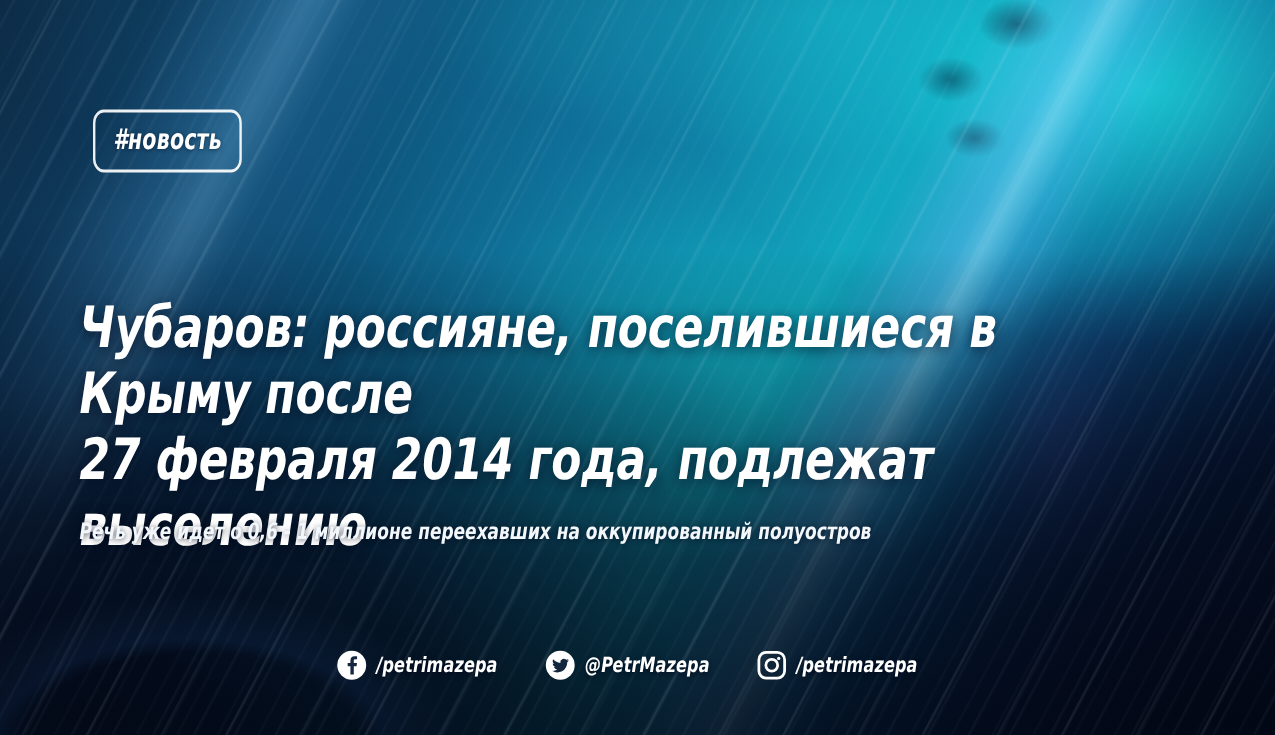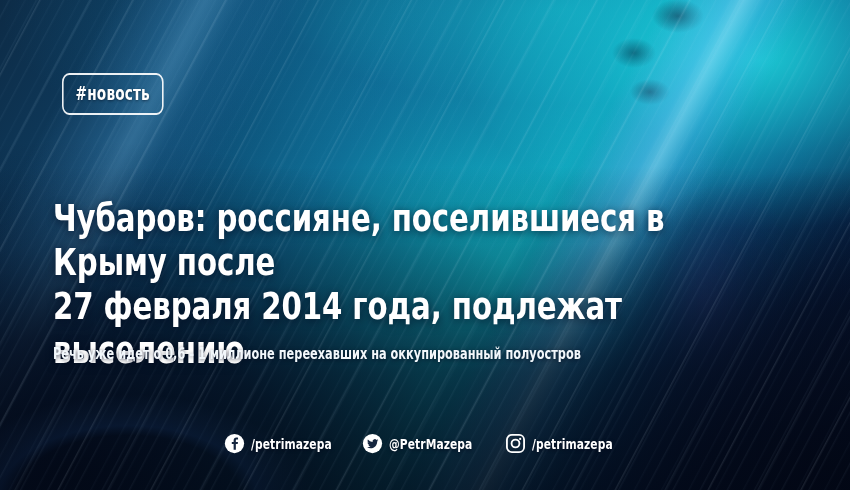--- a/index.html
+++ b/index.html
@@ -126,21 +126,21 @@
       rgba(255,255,255,0) 0px,
       rgba(255,255,255,0) 34px,
       rgba(220,240,255,.10) 35px,
       rgba(255,255,255,0) 37px,
       rgba(255,255,255,0) 78px,
       rgba(200,232,255,.07) 79px,
       rgba(255,255,255,0) 82px);
   }
 
   
-  .content { position:absolute; inset:0; }
+  .content { position:absolute; inset:0;font-style:italic; }
 
   #badge {
     position:absolute; left:62px; top:73px;
     padding:7px 15px 9px 15px;
     border:2px solid rgba(255,255,255,.92);
     border-radius:9px;
     color:#fff;
     font-size:19px;
     font-weight:700;
     letter-spacing:.2px;

